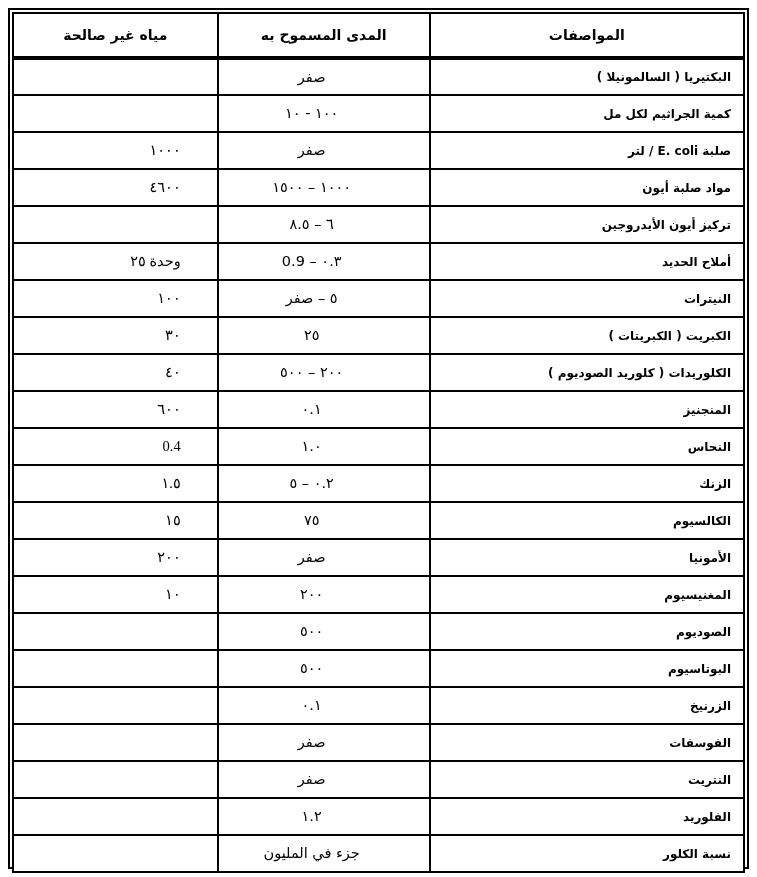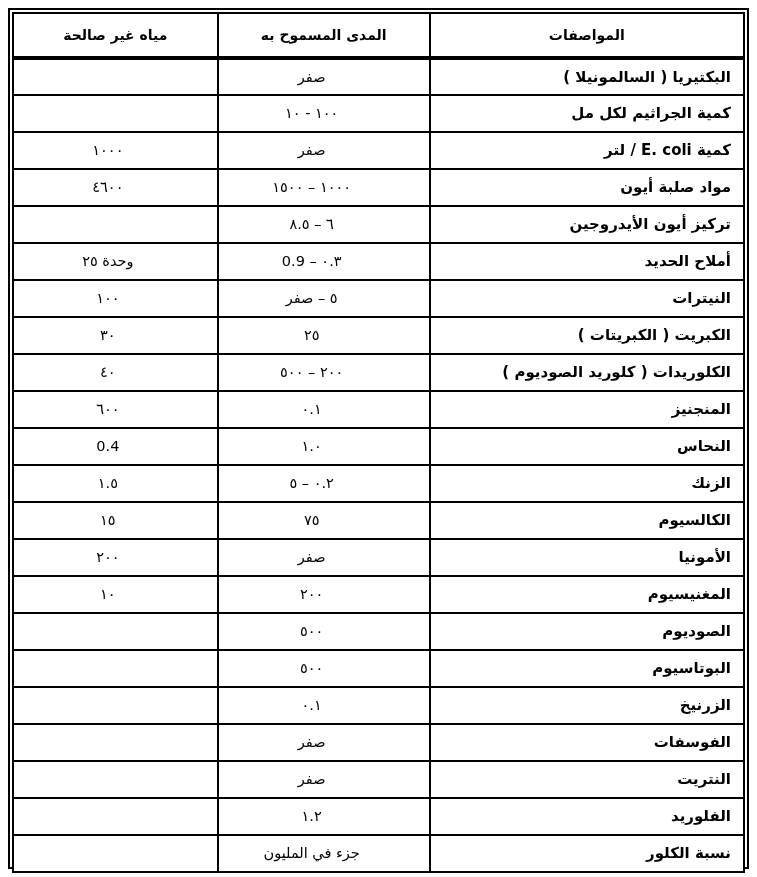--- a/index.html
+++ b/index.html
@@ -21,23 +21,23 @@
   th{
     border:2px solid #000;border-bottom:4px solid #000;
     font-size:14px;font-weight:bold;text-align:center;vertical-align:middle;
     height:42px;padding:0;white-space:nowrap;
   }
   td{
     border:2px solid #000;vertical-align:middle;padding:0;
     white-space:nowrap;overflow:hidden;font-size:14.5px;line-height:1;
   }
   tbody tr{height:37px;}
-  td.spec{font-weight:bold;font-size:15px;text-align:right;padding-right:12px;}
+  td.spec{font-weight:bold;font-size:12px;text-align:right;padding-right:12px;}
   td.allowed{text-align:center;padding-right:24px;}
-  td.unsafe{text-align:center;padding-right:15px;}
+  td.unsafe{text-align:right;padding-right:36px;font-family:Liberation Serif, serif;}
 </style>
 </head>
 <body>
 
 <div class="page">
   <div class="table-frame">
     <table>
       <colgroup>
         <col class="c-spec">
         <col class="c-allowed">
@@ -55,21 +55,21 @@
             <td class="spec">البكتيريا ( السالمونيلا )</td>
             <td class="allowed">صفر</td>
             <td class="unsafe"></td>
           </tr>
           <tr>
             <td class="spec">كمية الجراثيم لكل مل</td>
             <td class="allowed">١٠٠ - ١٠</td>
             <td class="unsafe"></td>
           </tr>
           <tr>
-            <td class="spec">كمية E. coli / لتر</td>
+            <td class="spec">صلبة E. coli / لتر</td>
             <td class="allowed">صفر</td>
             <td class="unsafe">١٠٠٠</td>
           </tr>
           <tr>
             <td class="spec">مواد صلبة أيون</td>
             <td class="allowed">١٠٠٠ – ١٥٠٠</td>
             <td class="unsafe">٤٦٠٠</td>
           </tr>
           <tr>
             <td class="spec">تركيز أيون الأيدروجين</td>

